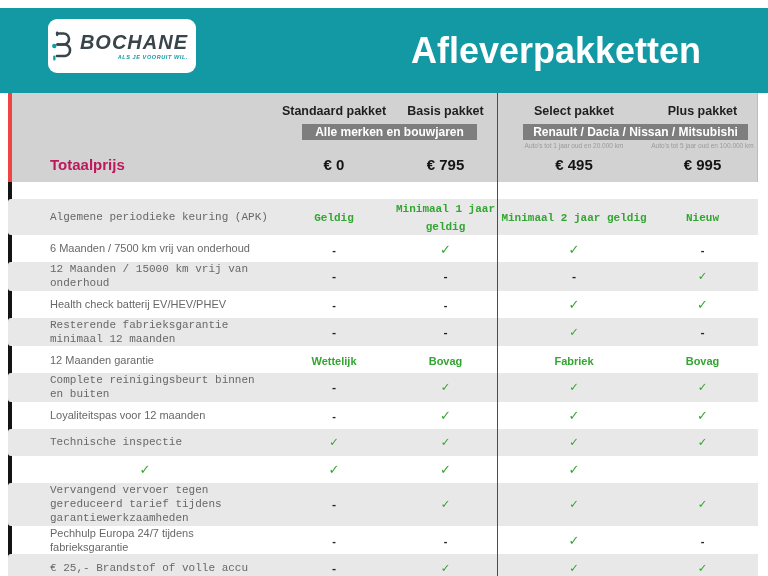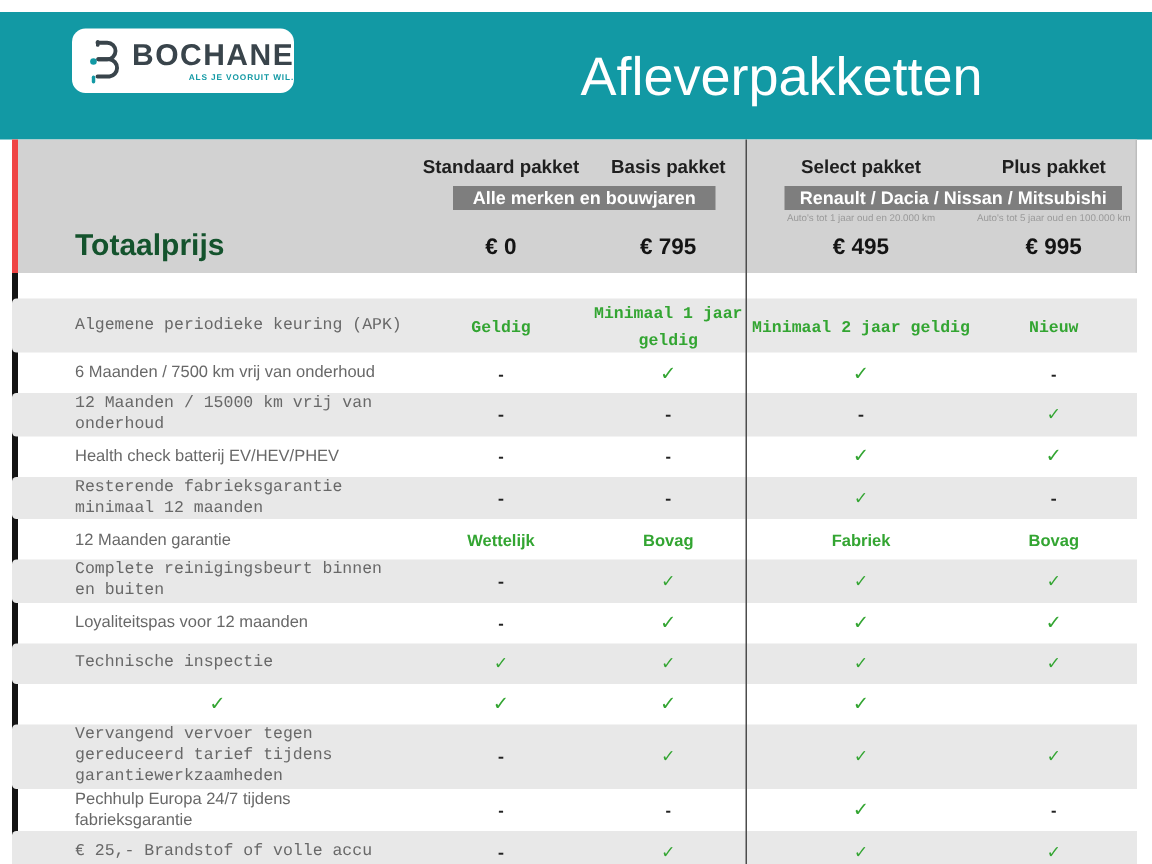--- a/index.html
+++ b/index.html
@@ -6,35 +6,35 @@
   html,body { background:#ffffff; }
   .page {
     position:relative; width:768px; height:576px; background:#ffffff;
     font-family:"Liberation Sans","DejaVu Sans",sans-serif; overflow:hidden;
   }
   
   .topbar {
     position:relative; margin-top:8px; height:85px; background:#1299A4;
   }
   .logo-box {
-    position:absolute; left:48px; top:11px; width:148px; height:43px;
+    position:absolute; left:48px; top:11px; width:148px; height:54px;
     background:#ffffff; border-radius:9px; display:flex; align-items:center;
-    justify-content:space-between; gap:6px; padding:4px 8px;
+    justify-content:flex-end; gap:6px; padding:4px 8px;font-style:italic;
   }
   .logo-icon { width:26px; height:32px; flex:0 0 auto; }
   .logo-text-wrap { display:flex; flex-direction:column; align-items:flex-end; }
   .logo-name {
     font-size:20px; font-weight:bold; color:#39444B; letter-spacing:1px; line-height:1;
   }
   .logo-tagline {
     font-size:5.5px; font-weight:bold; color:#1299A4; letter-spacing:0.6px; margin-top:2px;
   }
   .title {
-    position:absolute; left:521px; top:50%; transform:translate(-50%,-50%);
-    color:#ffffff; font-size:36px; font-weight:normal; white-space:nowrap;
+    position:absolute; left:556px; top:50%; transform:translate(-50%,-50%);
+    color:#ffffff; font-size:36px; font-weight:bold; white-space:nowrap;
   }
   
   .table {
     --cols:266px 112px 111px 146px 111px;
     position:relative; width:750px; margin-left:8px;
     border-bottom:3px solid #141414;
   }
   .divider {
     position:absolute; left:489px; top:0; bottom:0; width:1px;
     background:#4D4D4D; z-index:3;
@@ -52,21 +52,21 @@
     background:#7E7E7E; color:#ffffff; font-weight:bold; font-size:12px;
     text-align:center; line-height:16px; height:16px;
   }
   .banner-left  { grid-column:2 / 4; margin:0 24px; }
   .banner-right { grid-column:4 / 6; margin:0 10px 0 22px; }
   .subs { height:11px; }
   .sub { font-size:6.5px; color:#9A9A9A; text-align:center; }
   .sub-select { grid-column:4; }
   .sub-plus   { grid-column:5; }
   .prices { height:22px; margin-top:2px; }
-  .total-label { padding-left:38px; font-size:20px; font-weight:bold; color:#14532d; }
+  .total-label { padding-left:38px; font-size:15px; font-weight:bold; color:#be185d; }
   .price { text-align:center; font-size:15px; font-weight:bold; color:#141414; }
   
   .body { border-left:4px solid #141414; padding-top:17px; padding-bottom:13px; }
   .row { display:grid; grid-template-columns:var(--cols); align-items:center; min-height:27px; }
   .row.alt { background:#E8E8E8; margin-left:-4px; padding-left:4px; border-radius:3px 0 0 3px;font-family:Liberation Mono, monospace; }
   .row .label {
     padding-left:38px; padding-right:6px; font-size:11px; color:#686868; line-height:1.3;
   }
   .row .val { text-align:center; }
   .check { color:#33A532; font-size:13px; font-weight:bold; }

